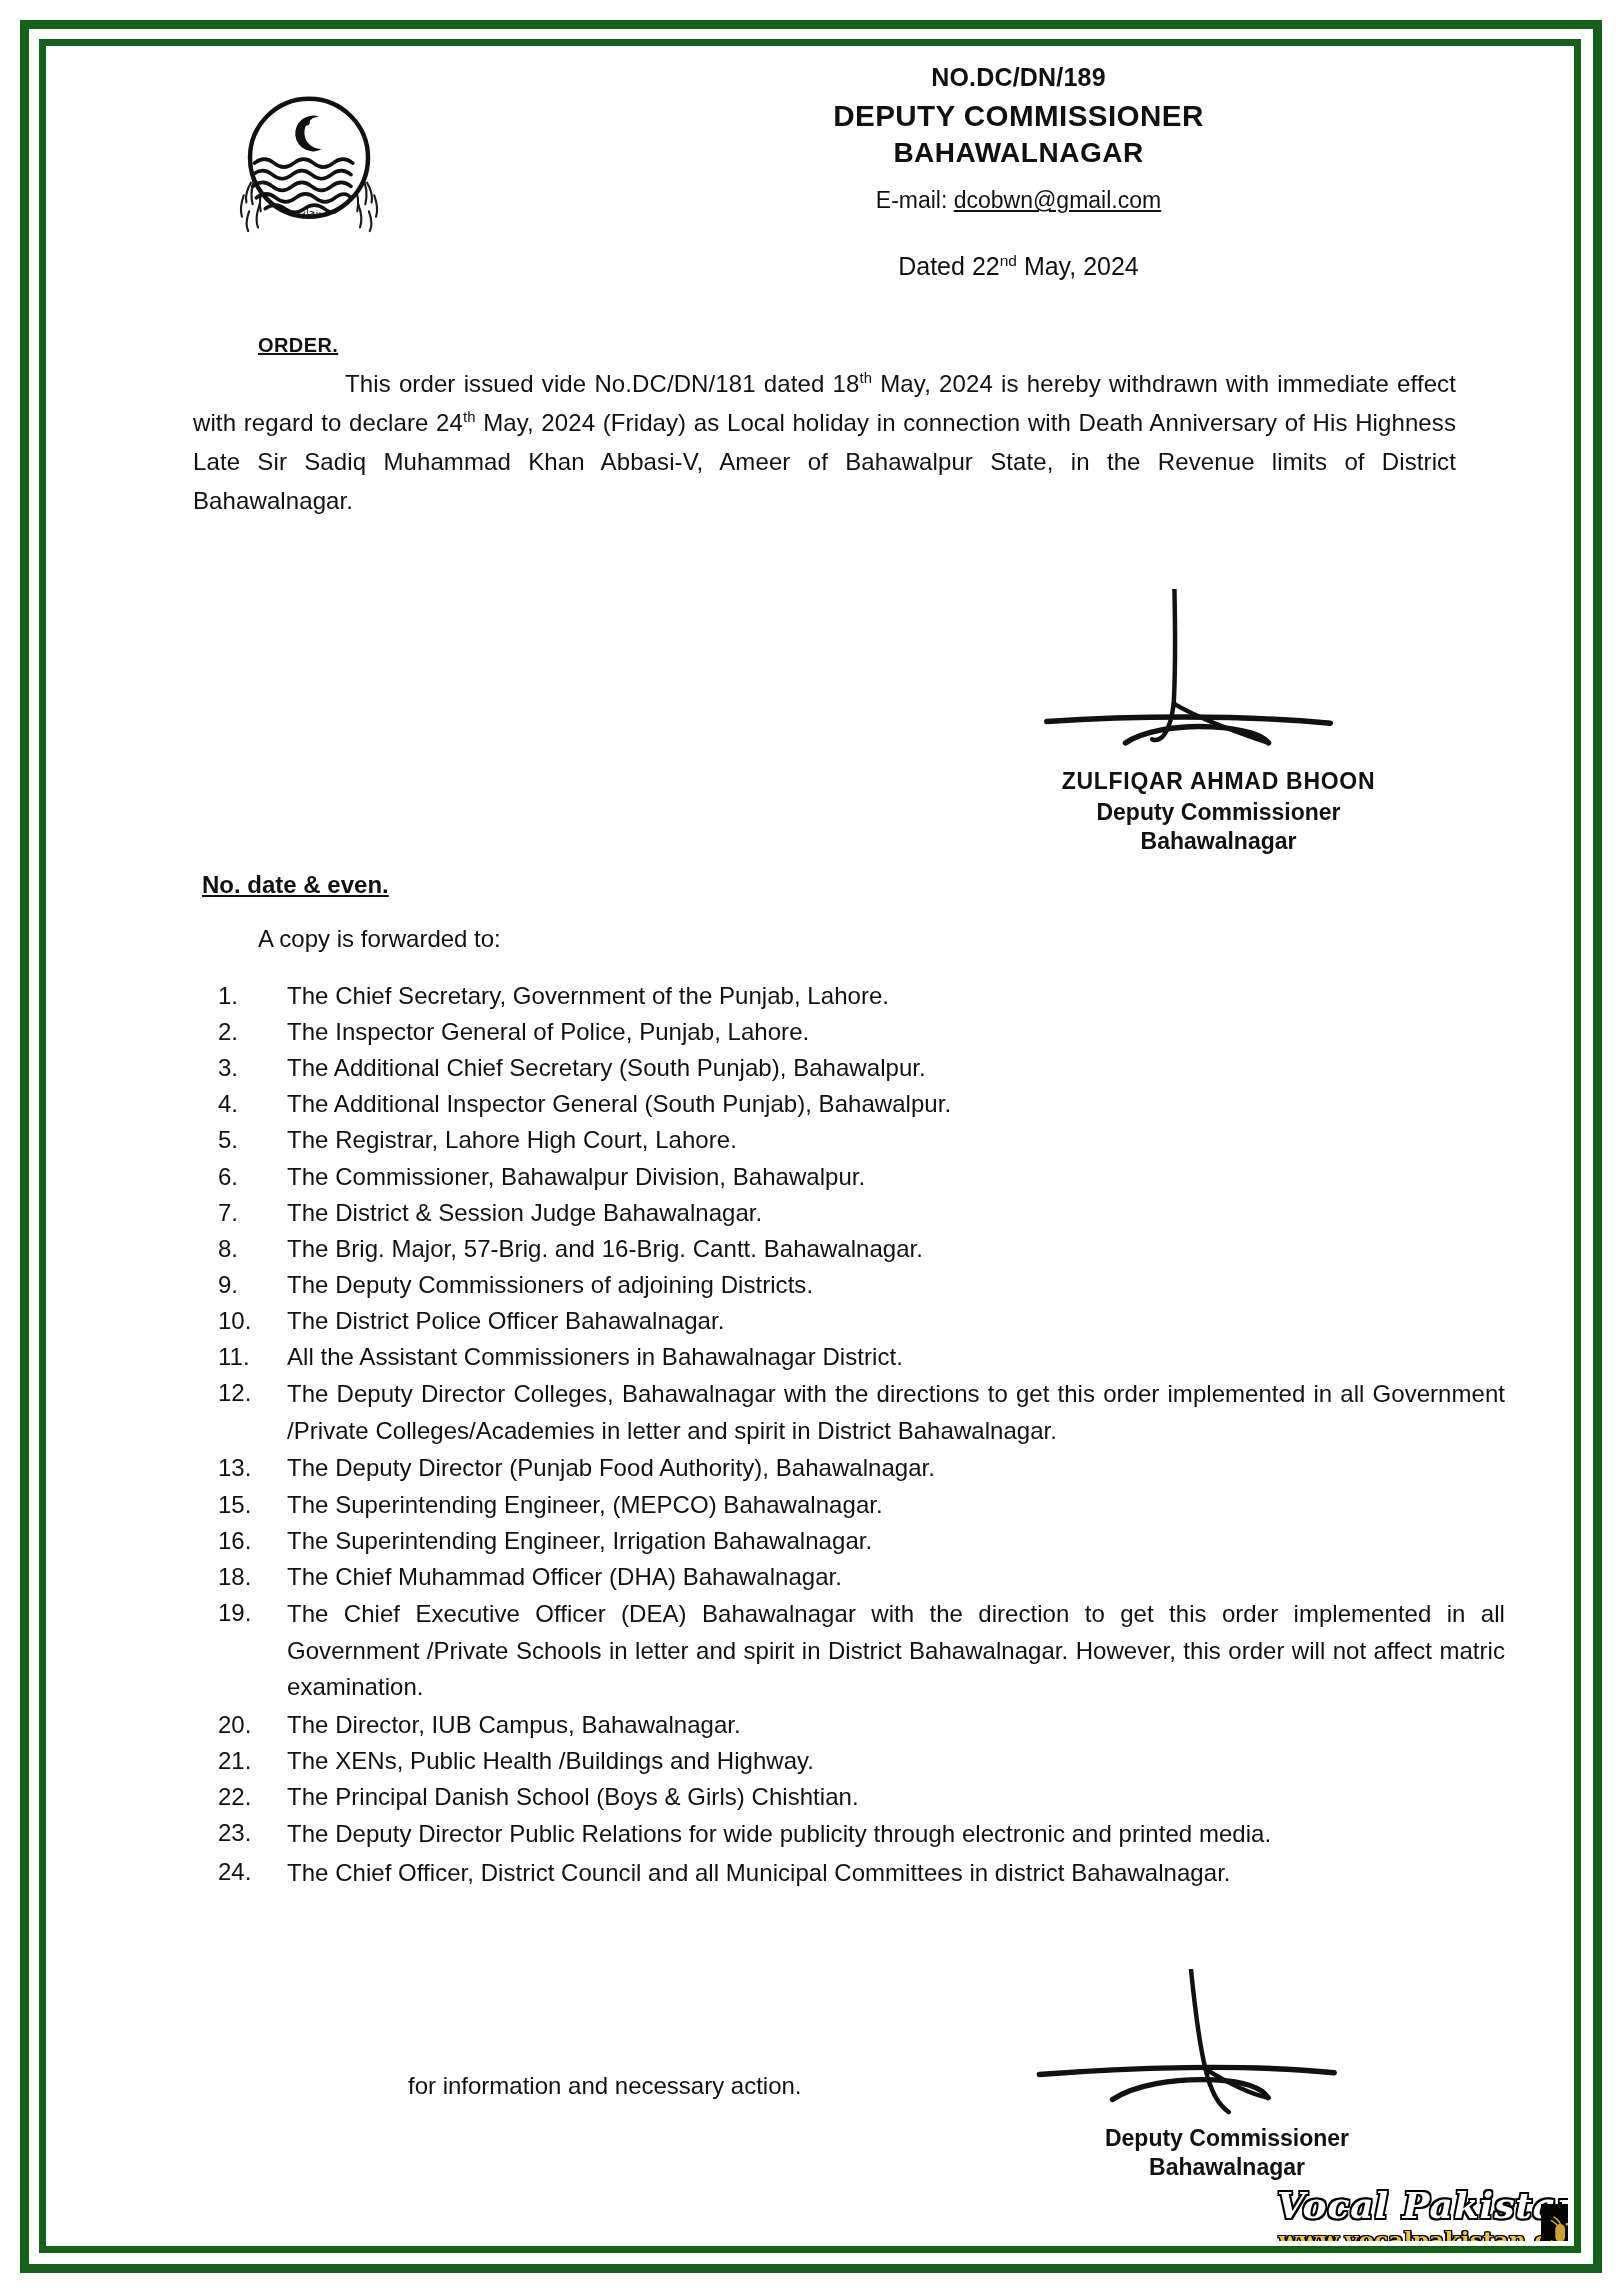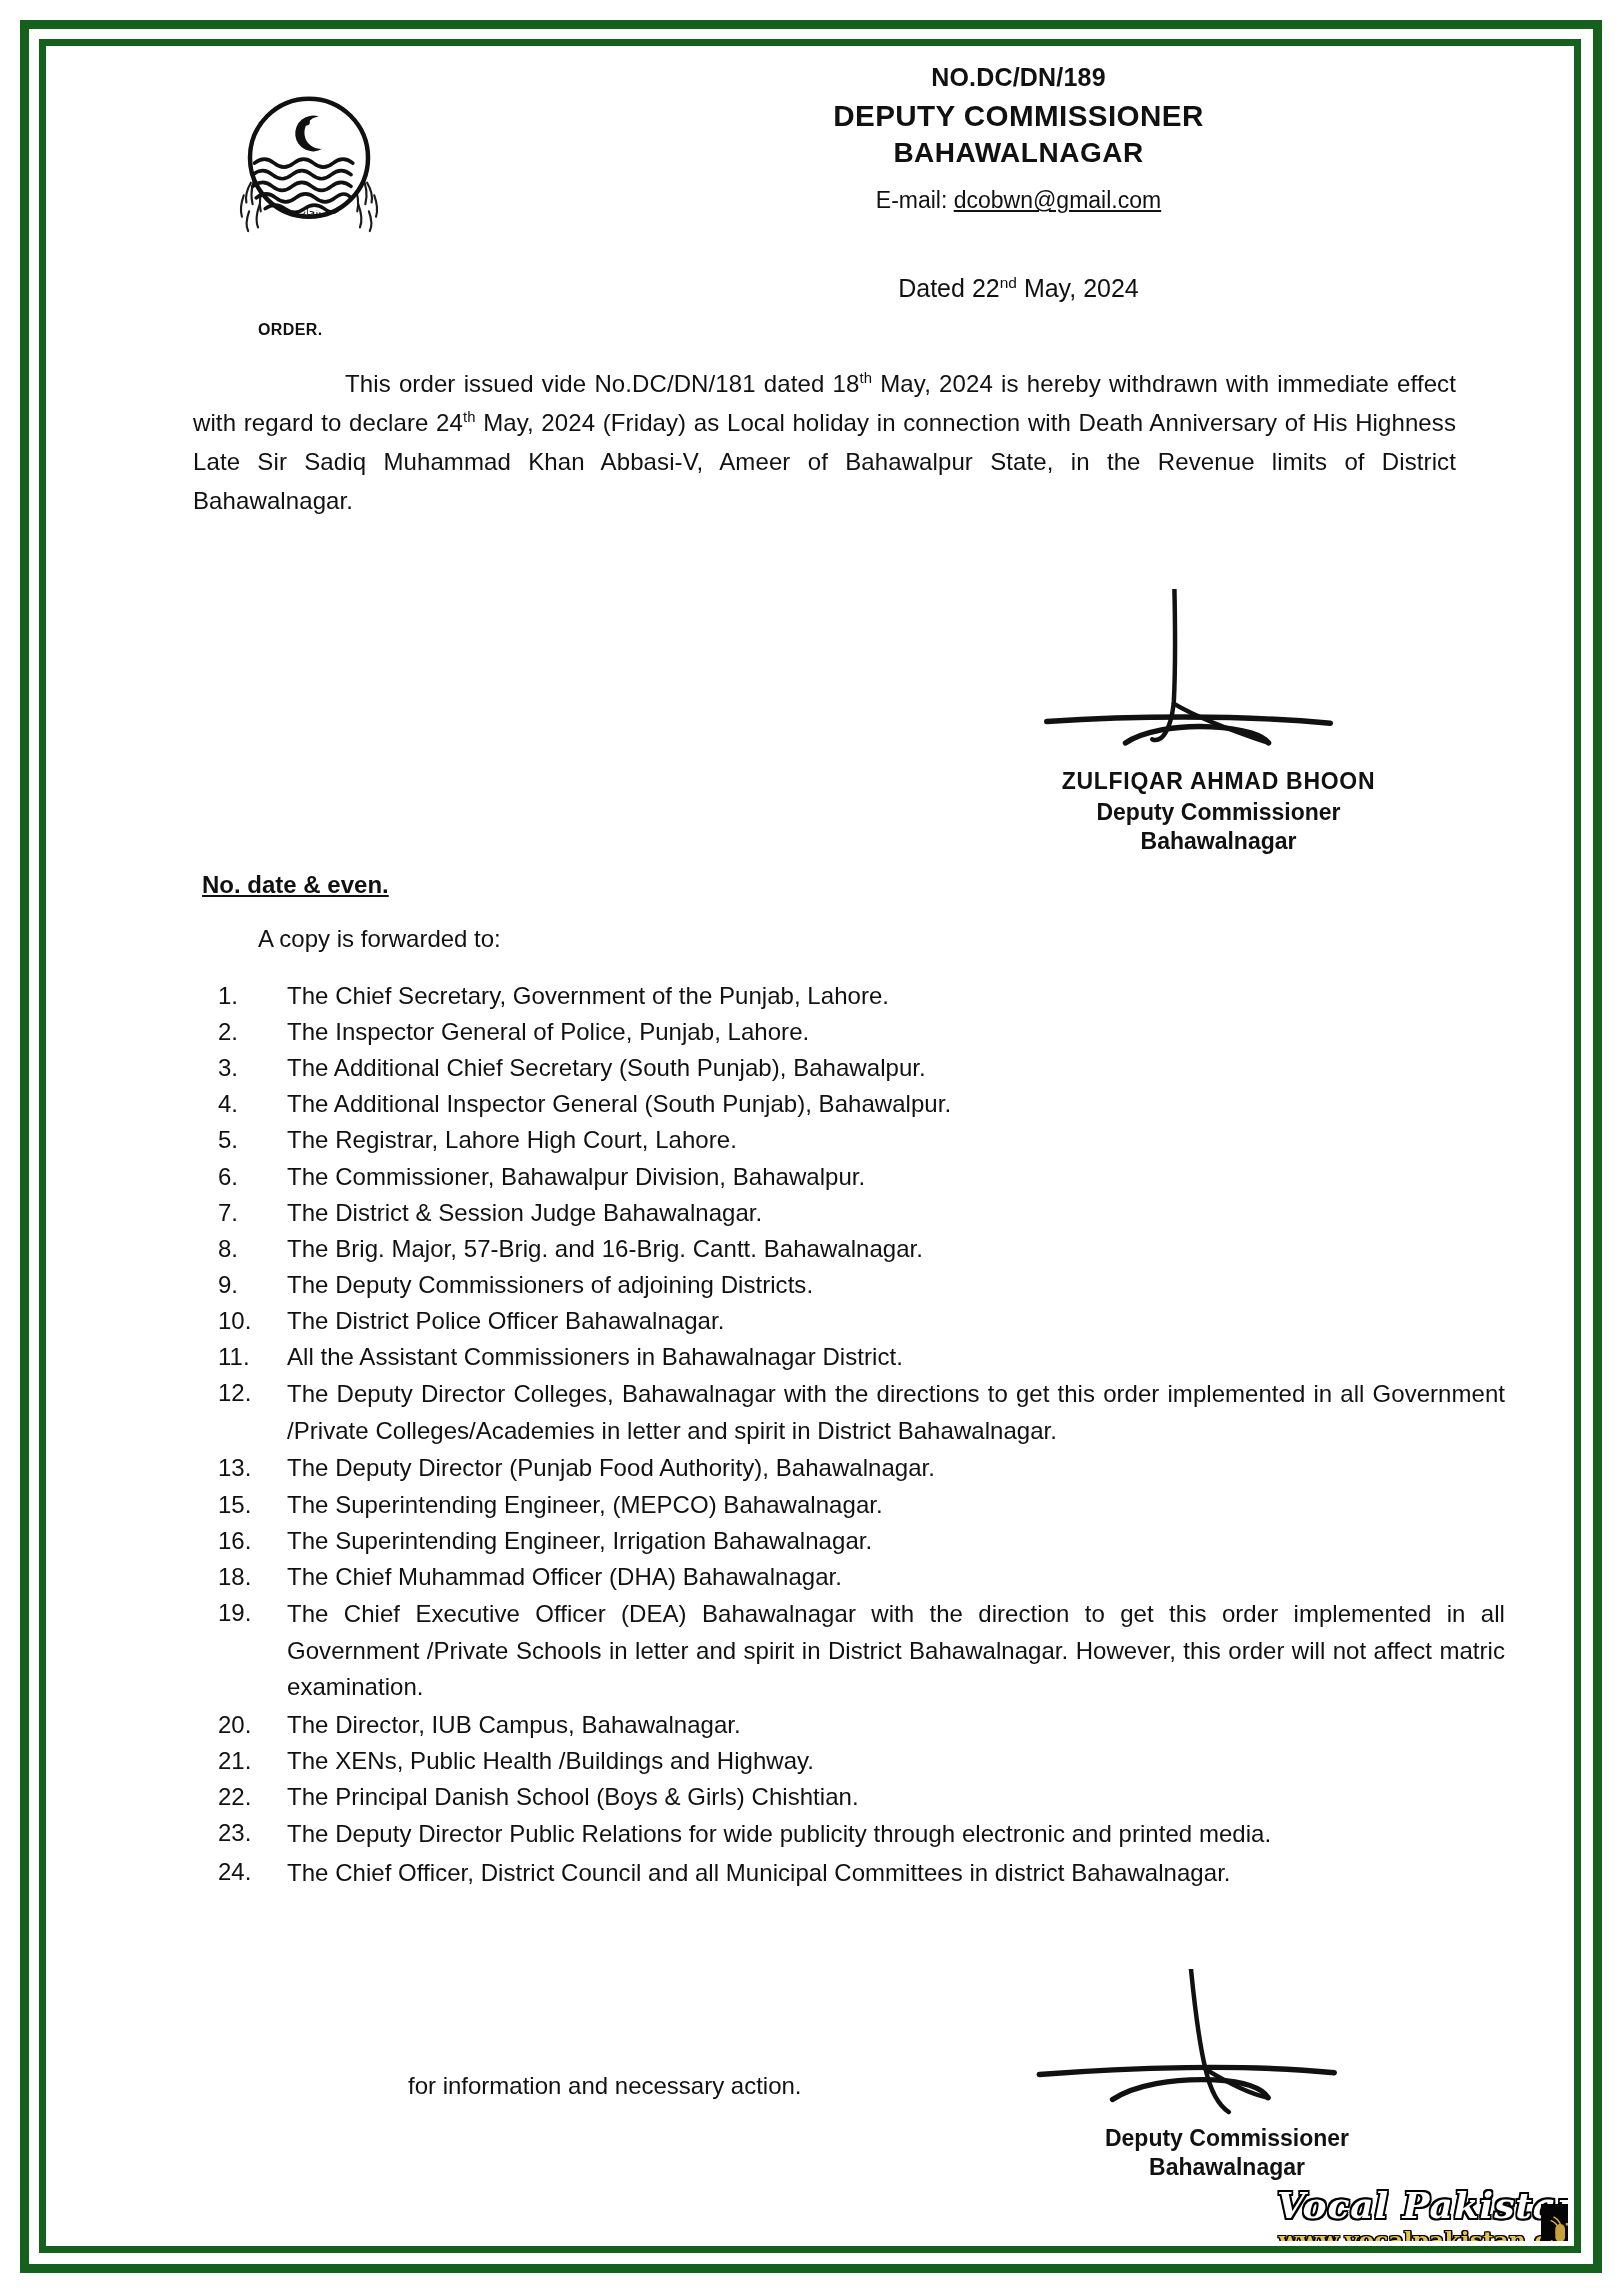--- a/index.html
+++ b/index.html
@@ -72,30 +72,31 @@
   }
   .hdr-email {
     font-size: 23px;
     font-weight: 400;
     margin-top: 18px;
   }
   .hdr-email .addr { text-decoration: underline; }
   .hdr-date {
     font-size: 25px;
     font-weight: 500;
-    margin-top: 60px;
+    margin-top: 38px;
   }
   sup { font-size: 0.62em; vertical-align: super; }
 
   
   .order-label {
     position: absolute;
-    left: 204px; top: 269px;
-    font-size: 16px;
-    font-weight: 700;
+    left: 204px; top: 282px;
+    font-size: 20px;
+    font-weight: 700;
+    text-decoration: underline;
     letter-spacing: 0.4px;
   }
 
   
   .body-para {
     position: absolute;
     left: 139px; top: 313px;
     width: 1263px;
     font-size: 24px;
     line-height: 1.62;

